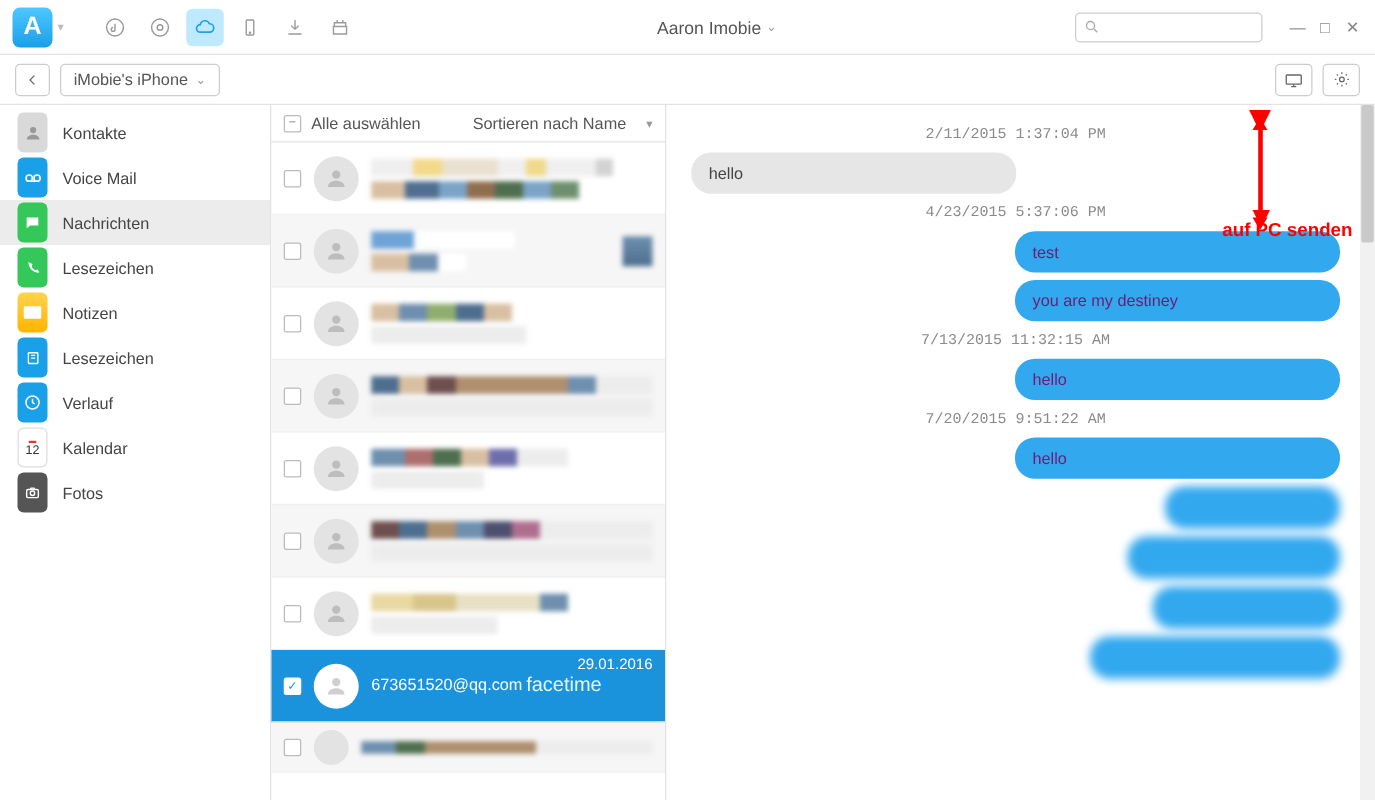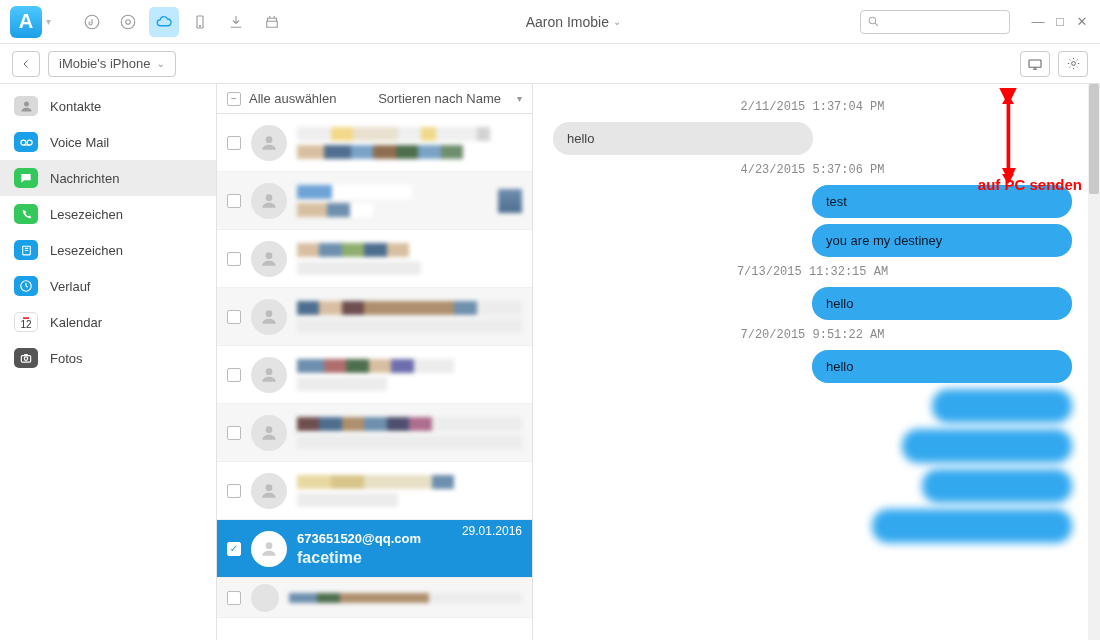--- a/index.html
+++ b/index.html
@@ -30,45 +30,45 @@
   .backbtn{width:28px;height:26px;border:1px solid #ccc;border-radius:4px;display:flex;align-items:center;justify-content:center;color:#666;cursor:pointer;}
   .device-drop{height:26px;border:1px solid #ccc;border-radius:4px;display:flex;align-items:center;padding:0 10px;color:#555;gap:6px;cursor:pointer;}
   .secondbar .spacer{flex:1;}
   .sq-btn{width:30px;height:26px;border:1px solid #ccc;border-radius:4px;display:flex;align-items:center;justify-content:center;color:#666;cursor:pointer;}
   
   
   .main{display:flex;height:556px;position:relative;}
   .sidebar{width:217px;border-right:1px solid var(--grey-border);padding-top:4px;}
   .side-item{height:36px;display:flex;align-items:center;gap:12px;padding:0 14px;cursor:pointer;color:#444;}
   .side-item.active{background:#ececec;}
-  .side-icon{width:24px;height:20px;border-radius:5px;display:flex;align-items:center;justify-content:center;color:#fff;font-size:14px;}
+  .side-icon{width:24px;height:32px;border-radius:5px;display:flex;align-items:center;justify-content:center;color:#fff;font-size:14px;}
   
   
   .contacts{width:316px;border-right:1px solid var(--grey-border);display:flex;flex-direction:column;}
   .contacts-head{height:30px;border-bottom:1px solid var(--grey-border);display:flex;align-items:center;padding:0 10px;gap:8px;color:#555;}
   .contacts-head .sort{margin-left:auto;display:flex;align-items:center;gap:16px;cursor:pointer;justify-content:center;}
   .mini-check{width:14px;height:14px;border:1px solid #bbb;border-radius:2px;display:flex;align-items:center;justify-content:center;font-size:10px;color:#888;}
   .contact-list{flex:1;overflow:hidden;}
   .contact-row{height:58px;display:flex;align-items:center;padding:0 10px;gap:10px;border-bottom:1px solid #f0f0f0;cursor:pointer;}
   .contact-row.alt{background:#f6f6f6;}
   .contact-row.selected{background:var(--sel-blue);color:#fff;}
   .row-check{width:14px;height:14px;border:1px solid #bbb;border-radius:2px;background:#fff;display:flex;align-items:center;justify-content:center;color:var(--sel-blue);font-size:10px;flex-shrink:0;}
   .contact-row.selected .row-check{border-color:#fff;}
   .avatar{width:36px;height:36px;border-radius:50%;background:#e3e3e3;display:flex;align-items:center;justify-content:center;flex-shrink:0;}
   .avatar svg{width:20px;height:20px;fill:#bdbdbd;}
   .mosaic{flex:1;display:flex;flex-direction:column;gap:4px;min-width:0;}
   .px-line{height:14px;width:100%;filter:blur(2px);}
-  .contact-info{flex:1;display:flex;flex-direction:column;gap:3px;min-width:0;font-weight:bold;}
+  .contact-info{flex:1;display:flex;gap:3px;min-width:0;}
   .contact-date{font-size:12px;margin-left:auto;align-self:flex-start;padding-top:4px;}
   
   
   .convo{flex:1;position:relative;overflow:hidden;padding:8px 28px 0 20px;}
   .ts{text-align:center;color:var(--grey-text);font-size:12px;margin:8px 0;font-family:Liberation Mono, monospace;}
   .bubble-in{max-width:260px;background:#e6e6e6;color:#444;border-radius:16px;padding:9px 14px;margin:4px 0;position:relative;}
-  .bubble-out{max-width:260px;background:var(--bubble-blue);color:#0f172a;border-radius:16px;padding:9px 14px;margin:6px 0 6px auto;position:relative;}
+  .bubble-out{max-width:260px;background:var(--bubble-blue);color:#701a75;border-radius:16px;padding:9px 14px;margin:6px 0 6px auto;position:relative;}
   .bubble-blur{filter:blur(4px);background:var(--bubble-blue);height:34px;border-radius:16px;margin:6px 0 6px auto;}
   
   
   .vscroll{position:absolute;right:0;top:84px;width:12px;height:556px;background:#f1f1f1;}
   .vthumb{position:absolute;top:0;left:1px;width:10px;height:110px;background:#c9c9c9;border-radius:2px;}
   
   
   .annot{position:absolute;top:88px;right:24px;z-index:50;pointer-events:none;}
   .annot-text{color:#ff0000;font-weight:bold;font-size:15px;position:absolute;top:88px;right:4px;white-space:nowrap;}
   .arrow-svg{position:absolute;top:0;right:48px;}
@@ -188,20 +188,26 @@
         </div>
       <span>Nachrichten</span>
     </div>
     <div class="side-item">
       <div class="side-icon" style="background:#34c759">
           <svg width="13" height="13" viewBox="0 0 24 24" fill="#fff">
             <path d="M5 3c0 9 7 16 16 16l-2-5-4 1c-2-1-4-3-5-5l1-4-6-3z"></path>
           </svg>
         </div>
       <span>Lesezeichen</span>
+    </div>
+    <div class="side-item">
+      <div class="side-icon" style="background:linear-gradient(#ffd34e,#ffb400)">
+          <div style="width:14px;height:10px;background:#fff;border-radius:1px"></div>
+        </div>
+      <span>Notizen</span>
     </div>
     <div class="side-item">
       <div class="side-icon" style="background:#1aa0e8">
           <svg width="13" height="13" viewBox="0 0 24 24" fill="none" stroke="#fff" stroke-width="2">
             <rect x="5" y="4" width="14" height="16" rx="1"></rect>
             <path d="M9 8h6M9 12h6"></path>
           </svg>
         </div>
       <span>Lesezeichen</span>
     </div>

